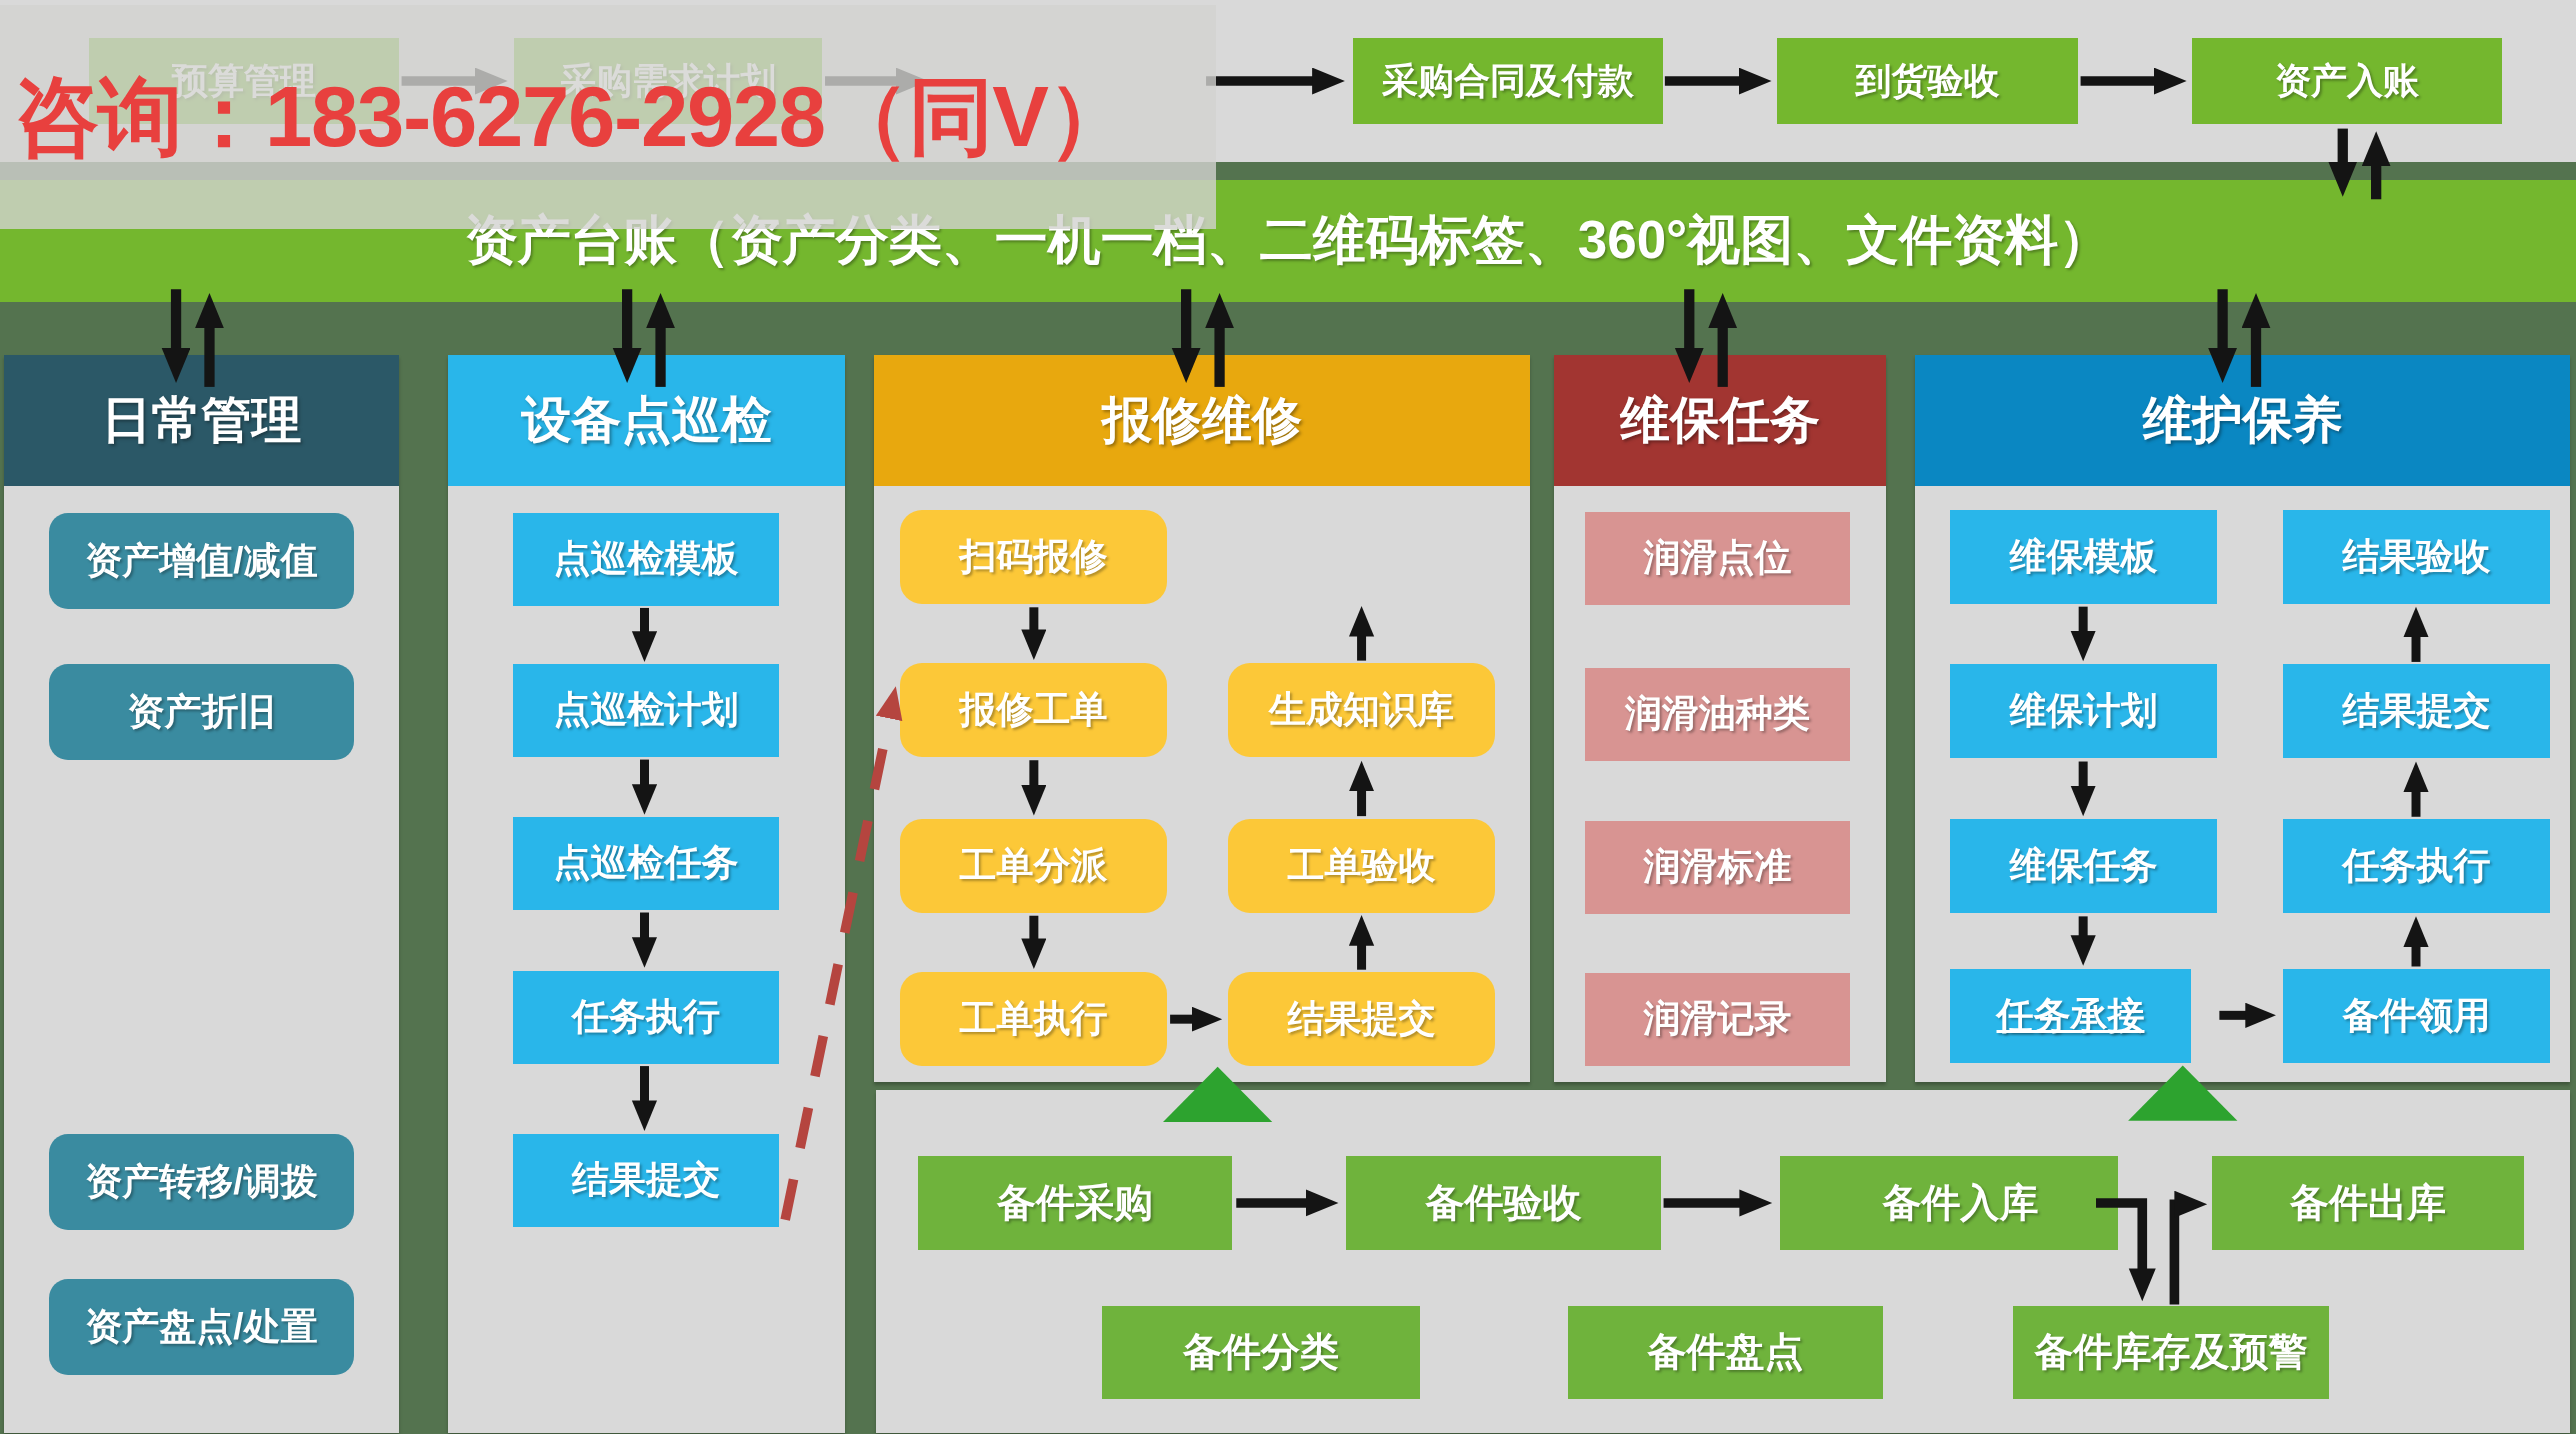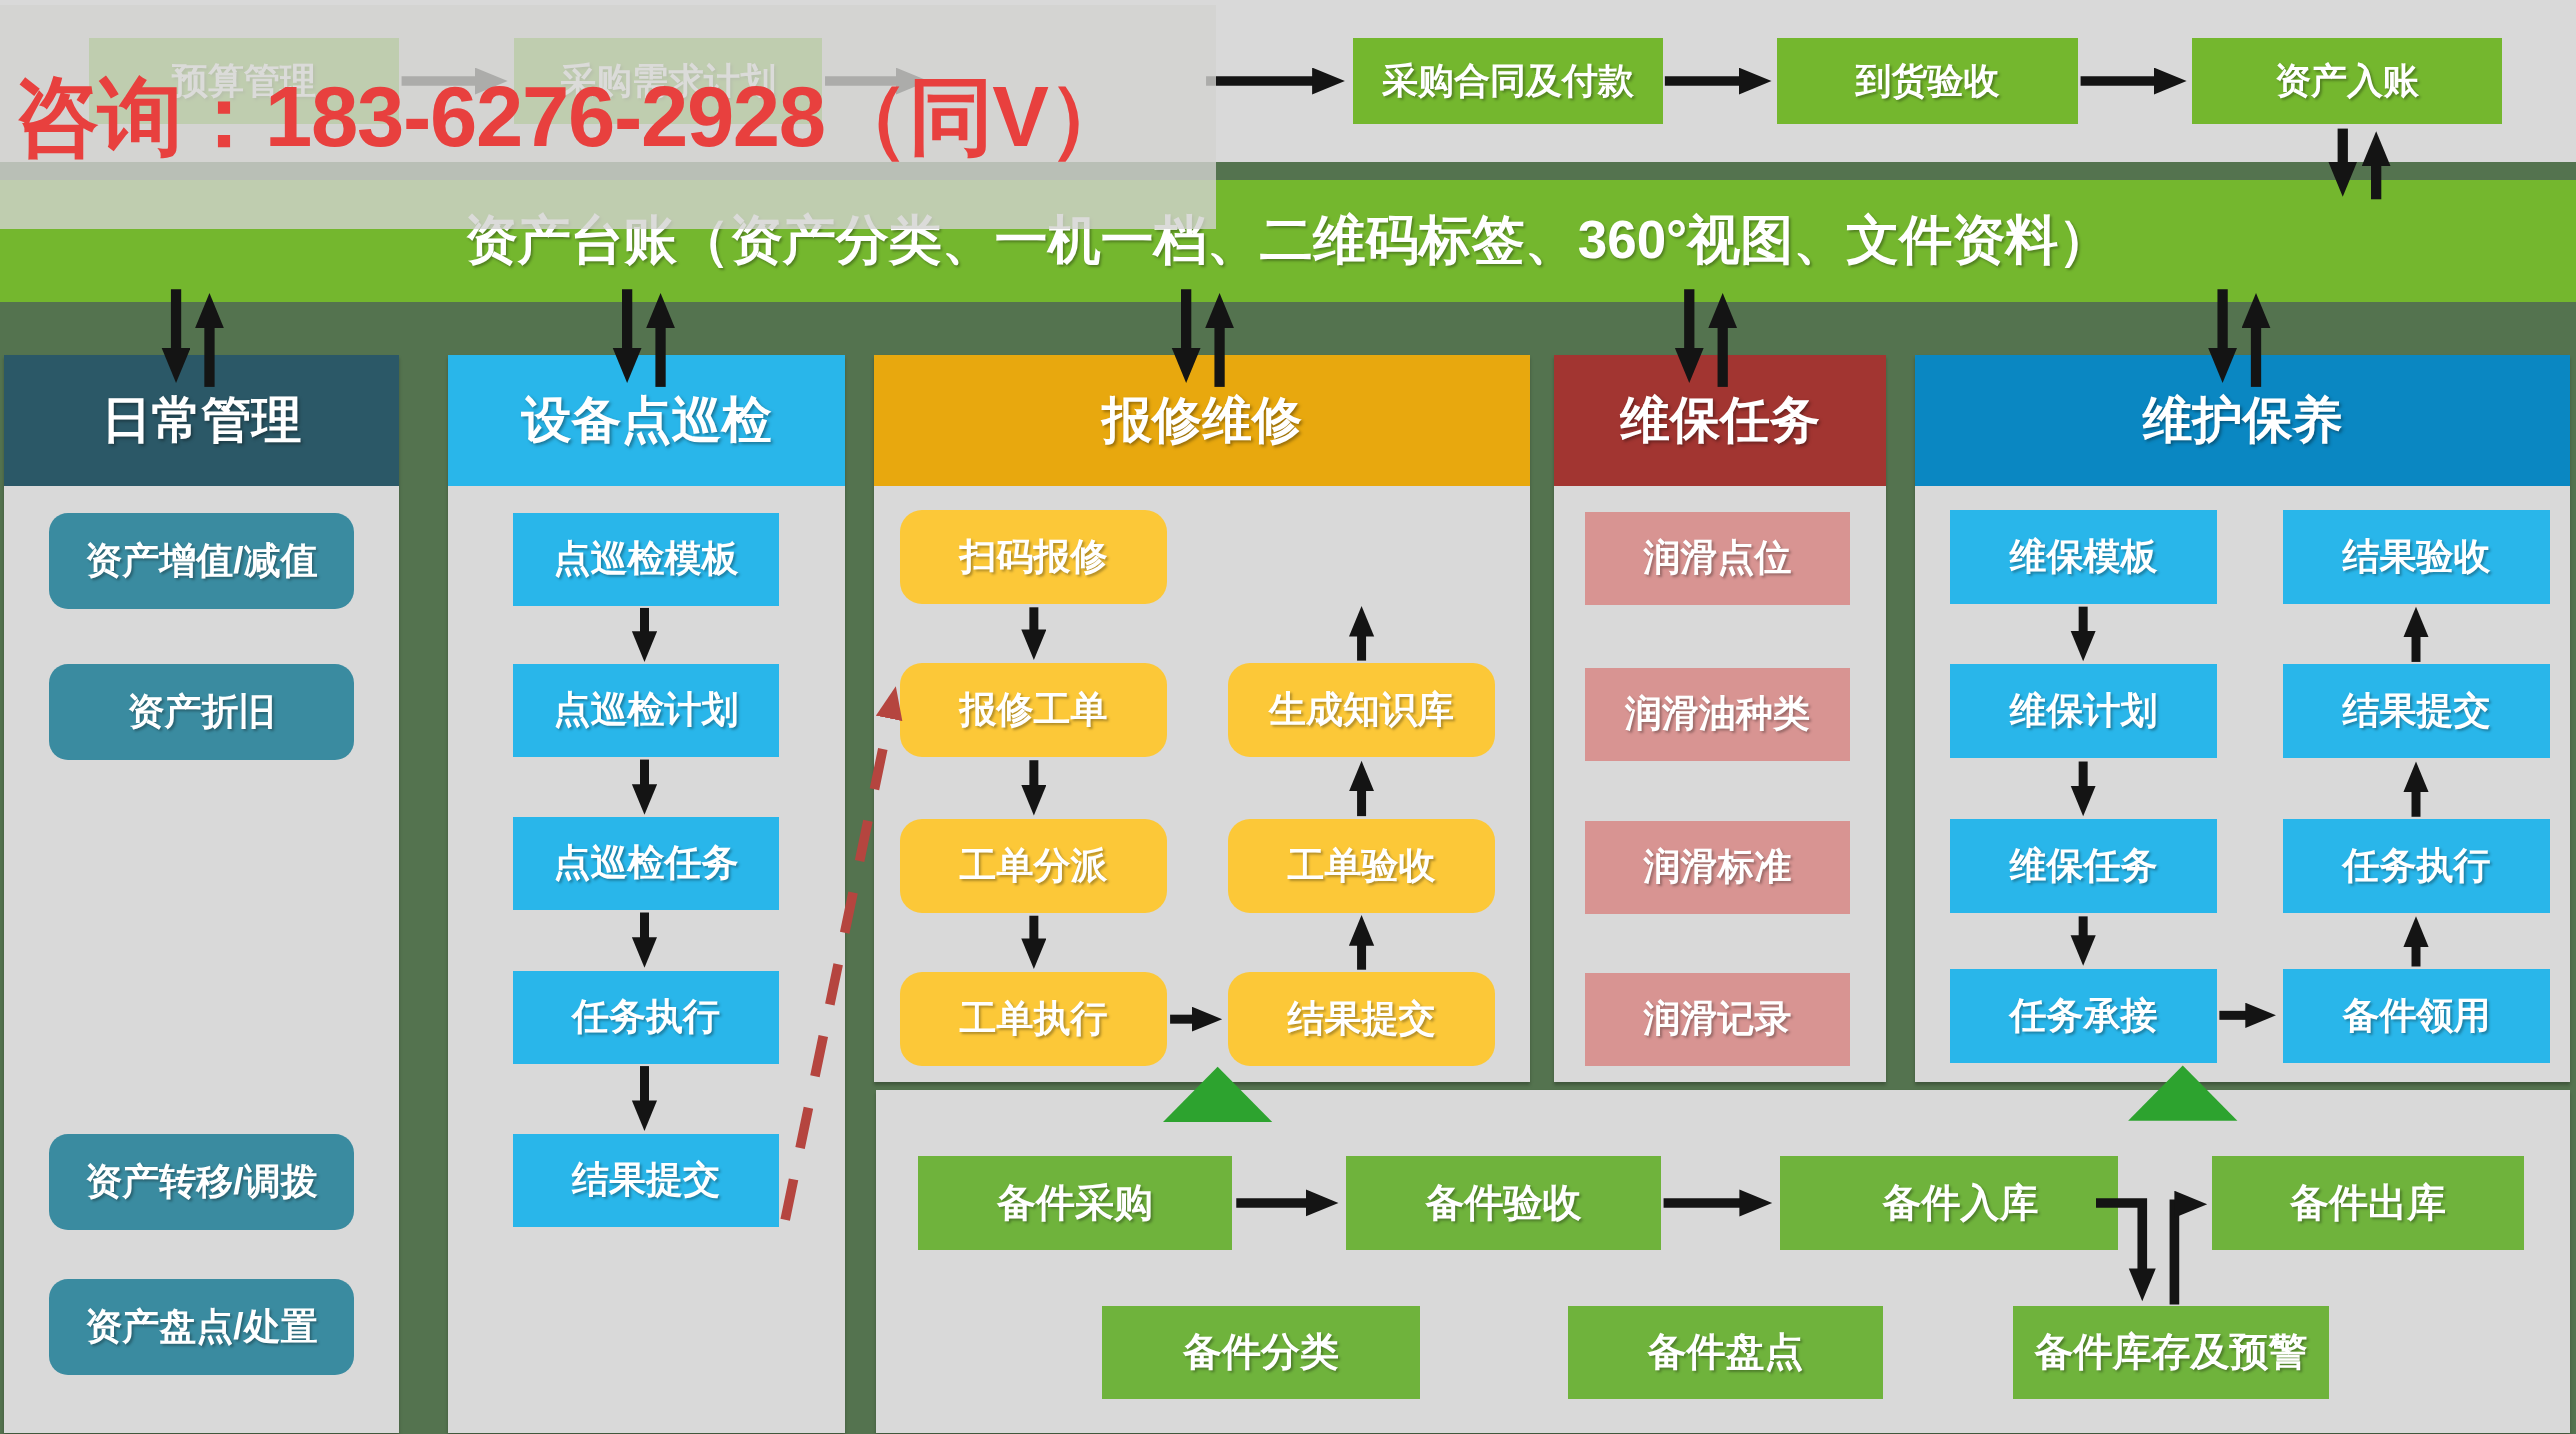--- a/index.html
+++ b/index.html
@@ -77,21 +77,21 @@
   <div class="box gold" style="left:1228px;top:972px;width:267px;height:94px;">结果提交</div>
 
   <div class="box pink" style="left:1585px;top:512px;width:265px;height:93px;">润滑点位</div>
   <div class="box pink" style="left:1585px;top:668px;width:265px;height:93px;">润滑油种类</div>
   <div class="box pink" style="left:1585px;top:821px;width:265px;height:93px;">润滑标准</div>
   <div class="box pink" style="left:1585px;top:973px;width:265px;height:93px;">润滑记录</div>
 
   <div class="box cyan" style="left:1950px;top:510px;width:267px;height:94px;">维保模板</div>
   <div class="box cyan" style="left:1950px;top:664px;width:267px;height:94px;">维保计划</div>
   <div class="box cyan" style="left:1950px;top:819px;width:267px;height:94px;">维保任务</div>
-  <div class="box cyan" style="left:1950px;top:969px;width:267px;height:94px;">任务承接</div>
+  <div class="box cyan" style="left:1950px;top:969px;width:241px;height:94px;text-decoration:underline;">任务承接</div>
 
   <div class="box cyan" style="left:2283px;top:510px;width:267px;height:94px;">结果验收</div>
   <div class="box cyan" style="left:2283px;top:664px;width:267px;height:94px;">结果提交</div>
   <div class="box cyan" style="left:2283px;top:819px;width:267px;height:94px;">任务执行</div>
   <div class="box cyan" style="left:2283px;top:969px;width:267px;height:94px;">备件领用</div>
 
   <div class="box g2" style="left:918px;top:1156px;width:314px;height:94px;">备件采购</div>
   <div class="box g2" style="left:1346px;top:1156px;width:315px;height:94px;">备件验收</div>
   <div class="box g2" style="left:1780px;top:1156px;width:315px;height:94px;padding-left:23px;">备件入库</div>
   <div class="box g2" style="left:2212px;top:1156px;width:312px;height:94px;">备件出库</div>

